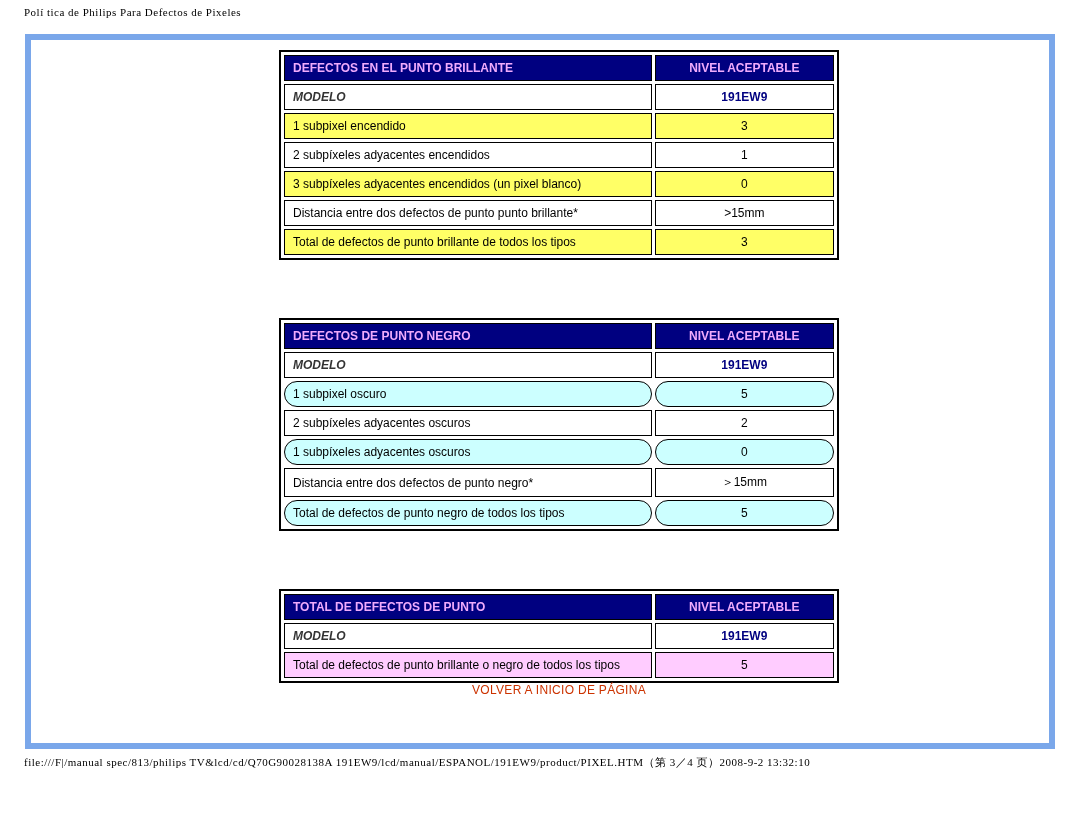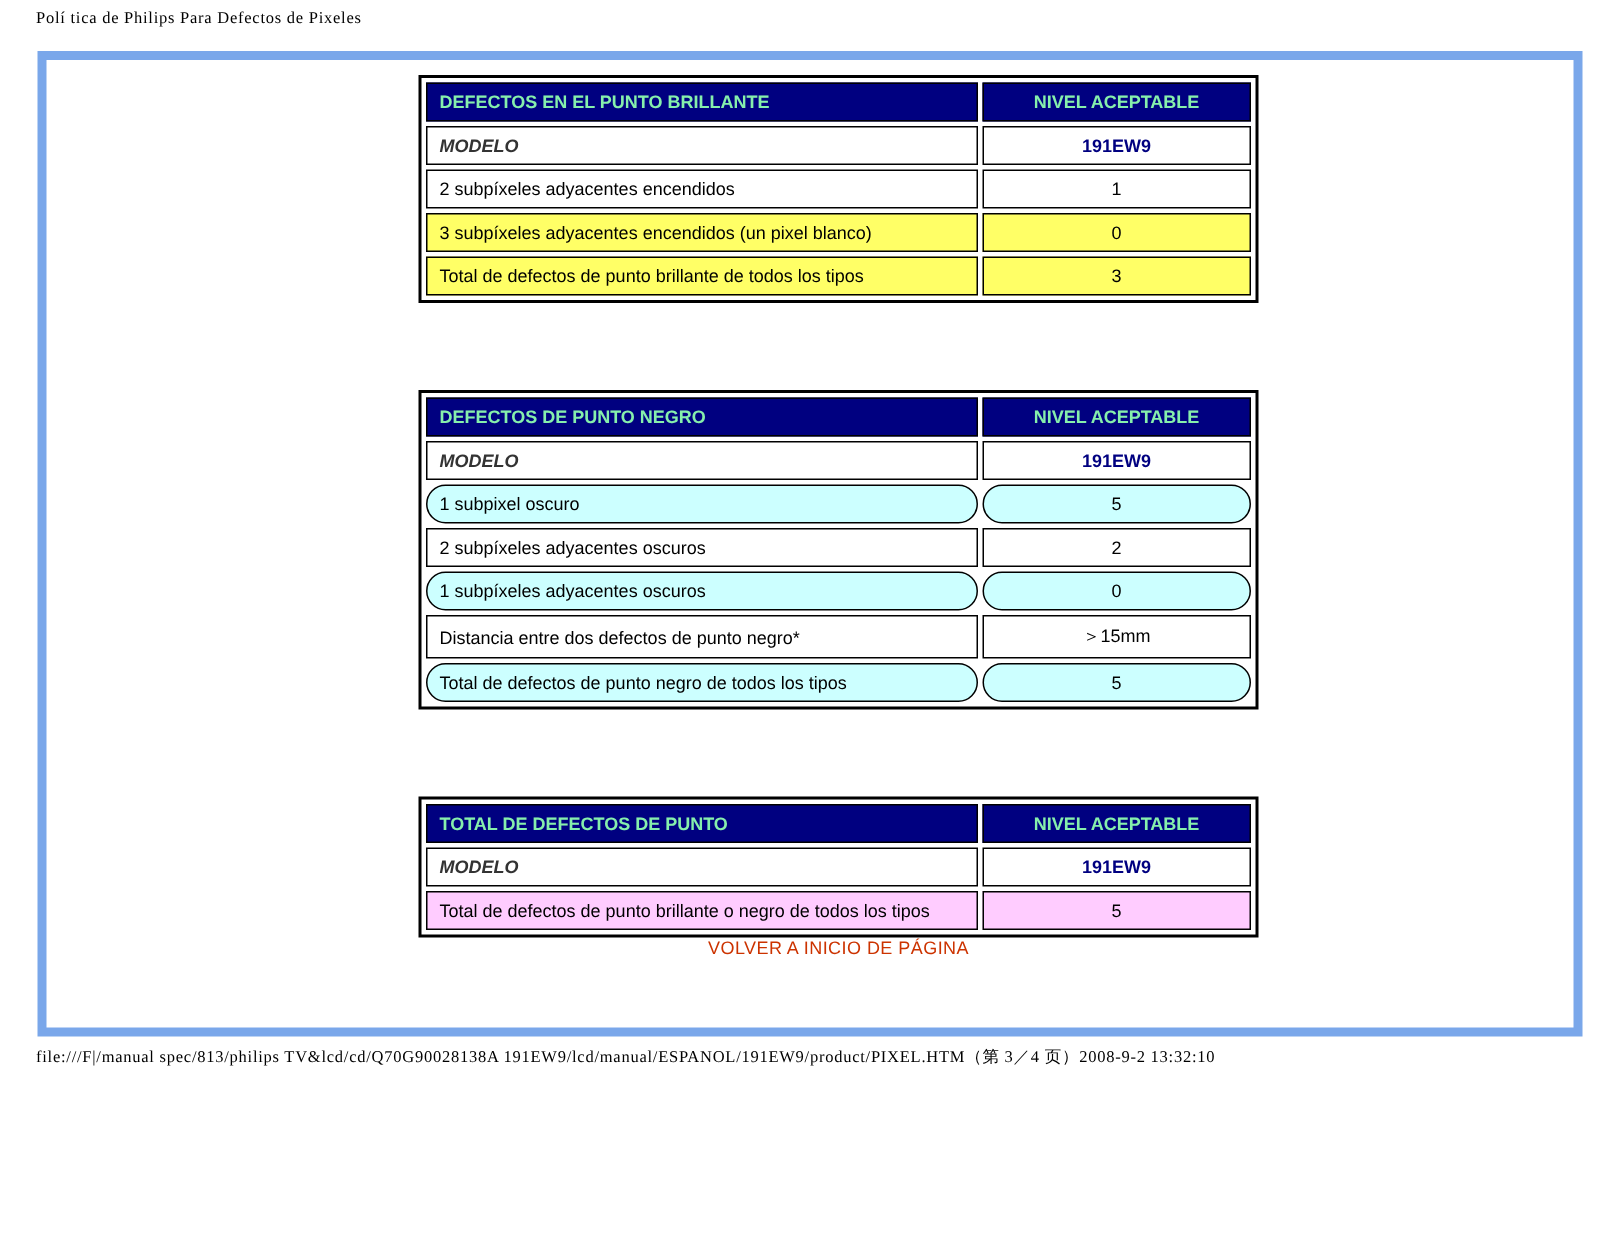--- a/index.html
+++ b/index.html
@@ -42,21 +42,21 @@
   table.pixel td, table.pixel th {
     border: 1px solid #000;
     padding: 5px 8px;
     font-size: 12px;
     vertical-align: middle;
     background: #fff;
     text-align: left;
   }
   table.pixel .hdr td {
     background: #000080;
-    color: #86efac;
+    color: #f0abfc;
     font-weight: bold;
     font-family: Arial, Helvetica, sans-serif;
   }
   table.pixel .hdr td.level { text-align: center; }
   table.pixel .model td.left {
     font-style: italic;
     font-weight: bold;
     color: #333;
   }
   table.pixel .model td.right {
@@ -120,27 +120,35 @@
             <tr class="hdr">
           <td>DEFECTOS EN EL PUNTO BRILLANTE</td>
           <td class="level">NIVEL ACEPTABLE</td>
         </tr>
         <tr class="model">
           <td class="left">MODELO</td>
           <td class="right">191EW9</td>
         </tr>
         </tbody>
           <tbody>
+            <tr class="row-yellow">
+              <td>1 subpixel encendido</td>
+              <td class="val">3</td>
+            </tr>
             <tr class="row-white">
               <td>2 subpíxeles adyacentes encendidos</td>
               <td class="val">1</td>
             </tr>
             <tr class="row-yellow">
               <td>3 subpíxeles adyacentes encendidos (un pixel blanco)</td>
               <td class="val">0</td>
+            </tr>
+            <tr class="row-white">
+              <td>Distancia entre dos defectos de punto punto brillante*</td>
+              <td class="val">&gt;15mm</td>
             </tr>
             <tr class="row-yellow">
               <td>Total de defectos de punto brillante de todos los tipos</td>
               <td class="val">3</td>
             </tr>
           </tbody>
       </table>
     </div>
 
     <div class="blk">

